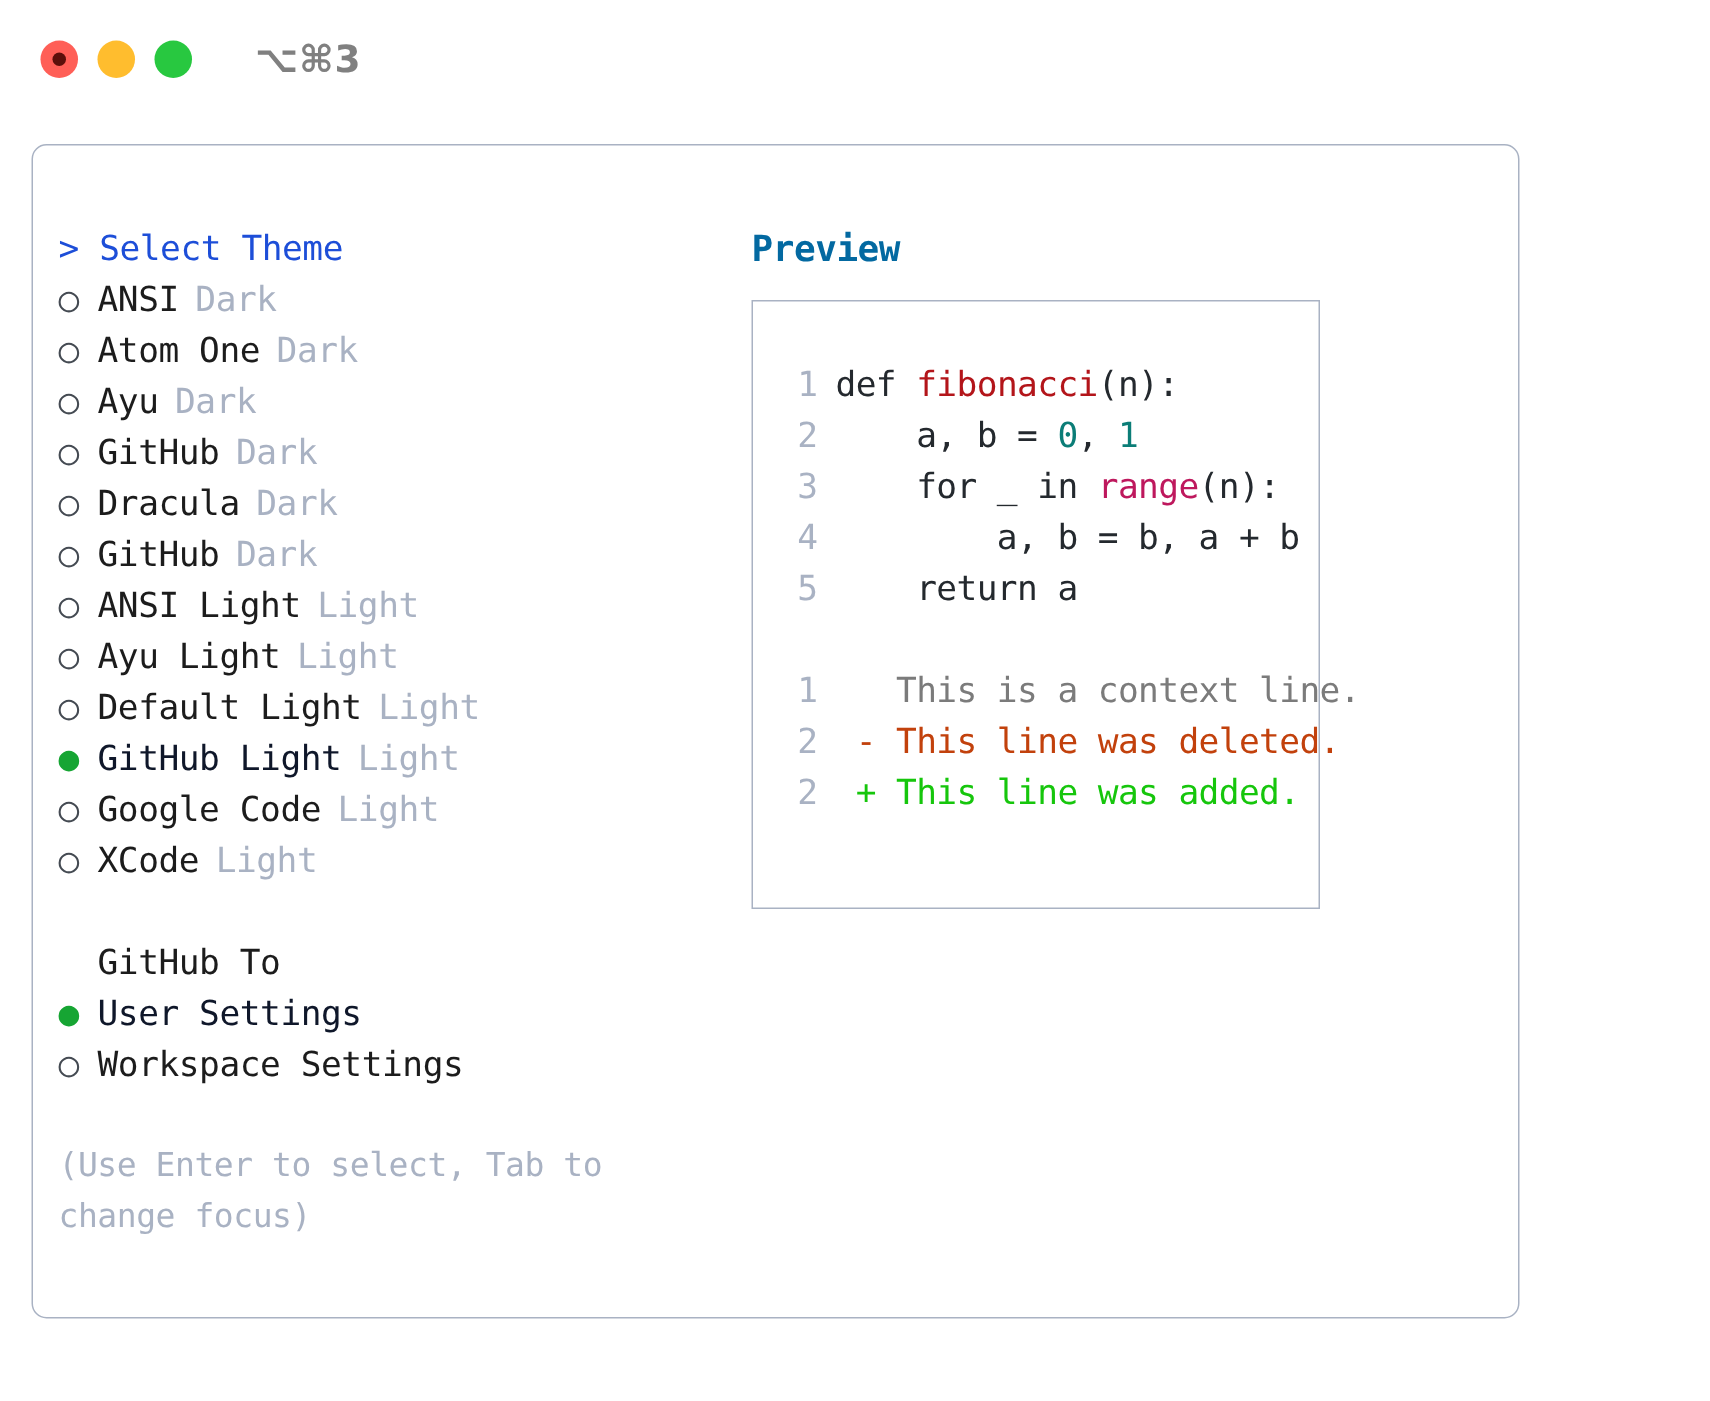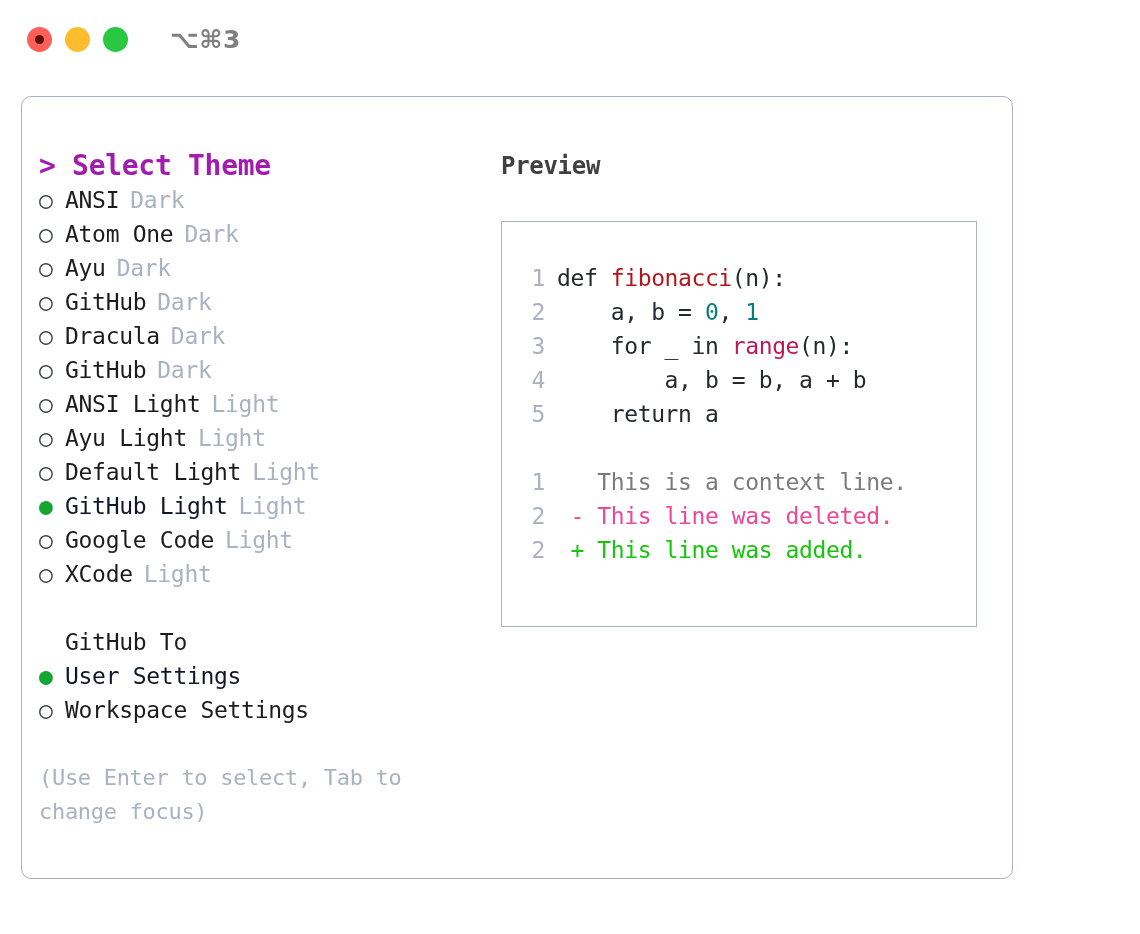--- a/index.html
+++ b/index.html
@@ -91,23 +91,23 @@
 
   
   .left-col {
     position: absolute;
     left: 17px;
     top: 52px;
     width: 440px;
   }
 
   .heading {
-    font-size: 28px;
-    font-weight: 700;
-    color: #a21caf;
+    font-size: 23px;
+    font-weight: 400;
+    color: #1d4ed8;
     line-height: 34px;
     white-space: pre;
     letter-spacing: -0.3px;
   }
 
   .list { margin: 0; padding: 0; }
 
   .row {
     display: flex;
     align-items: baseline;
@@ -156,27 +156,27 @@
   
   .right-col {
     position: absolute;
     left: 479px;
     top: 52px;
     width: 490px;
   }
   .preview-title {
     font-size: 24px;
     font-weight: 700;
-    color: #404040;
+    color: #0369a1;
     line-height: 34px;
     letter-spacing: -0.3px;
   }
   .preview-box {
-    margin-top: 38px;
-    width: 476px;
+    margin-top: 17px;
+    width: 379px;
     height: 406px;
     border: 1.6px solid #a9b2c3;
     box-sizing: border-box;
     background: #ffffff;
     position: relative;
   }
   .code {
     position: absolute;
     left: 19px;
     top: 39px;
@@ -191,21 +191,21 @@
     width: 24px;
     text-align: right;
     color: #a9b2c3;
     margin-right: 12px;
   }
   .tok-plain { color: #24292e; }
   .tok-func  { color: #b3151a; }
   .tok-num   { color: #0b7d77; }
   .tok-call  { color: #be185d; }
   .tok-ctx   { color: #7b7b7b; }
-  .tok-del   { color: #ec4899; }
+  .tok-del   { color: #c2410c; }
   .tok-add   { color: #16c60c; }
   .gap-line  { display: block; height: 34px; }
 </style>
 </head>
 <body>
 
 <div class="window">
 
   <div class="titlebar">
     <div class="traffic">

